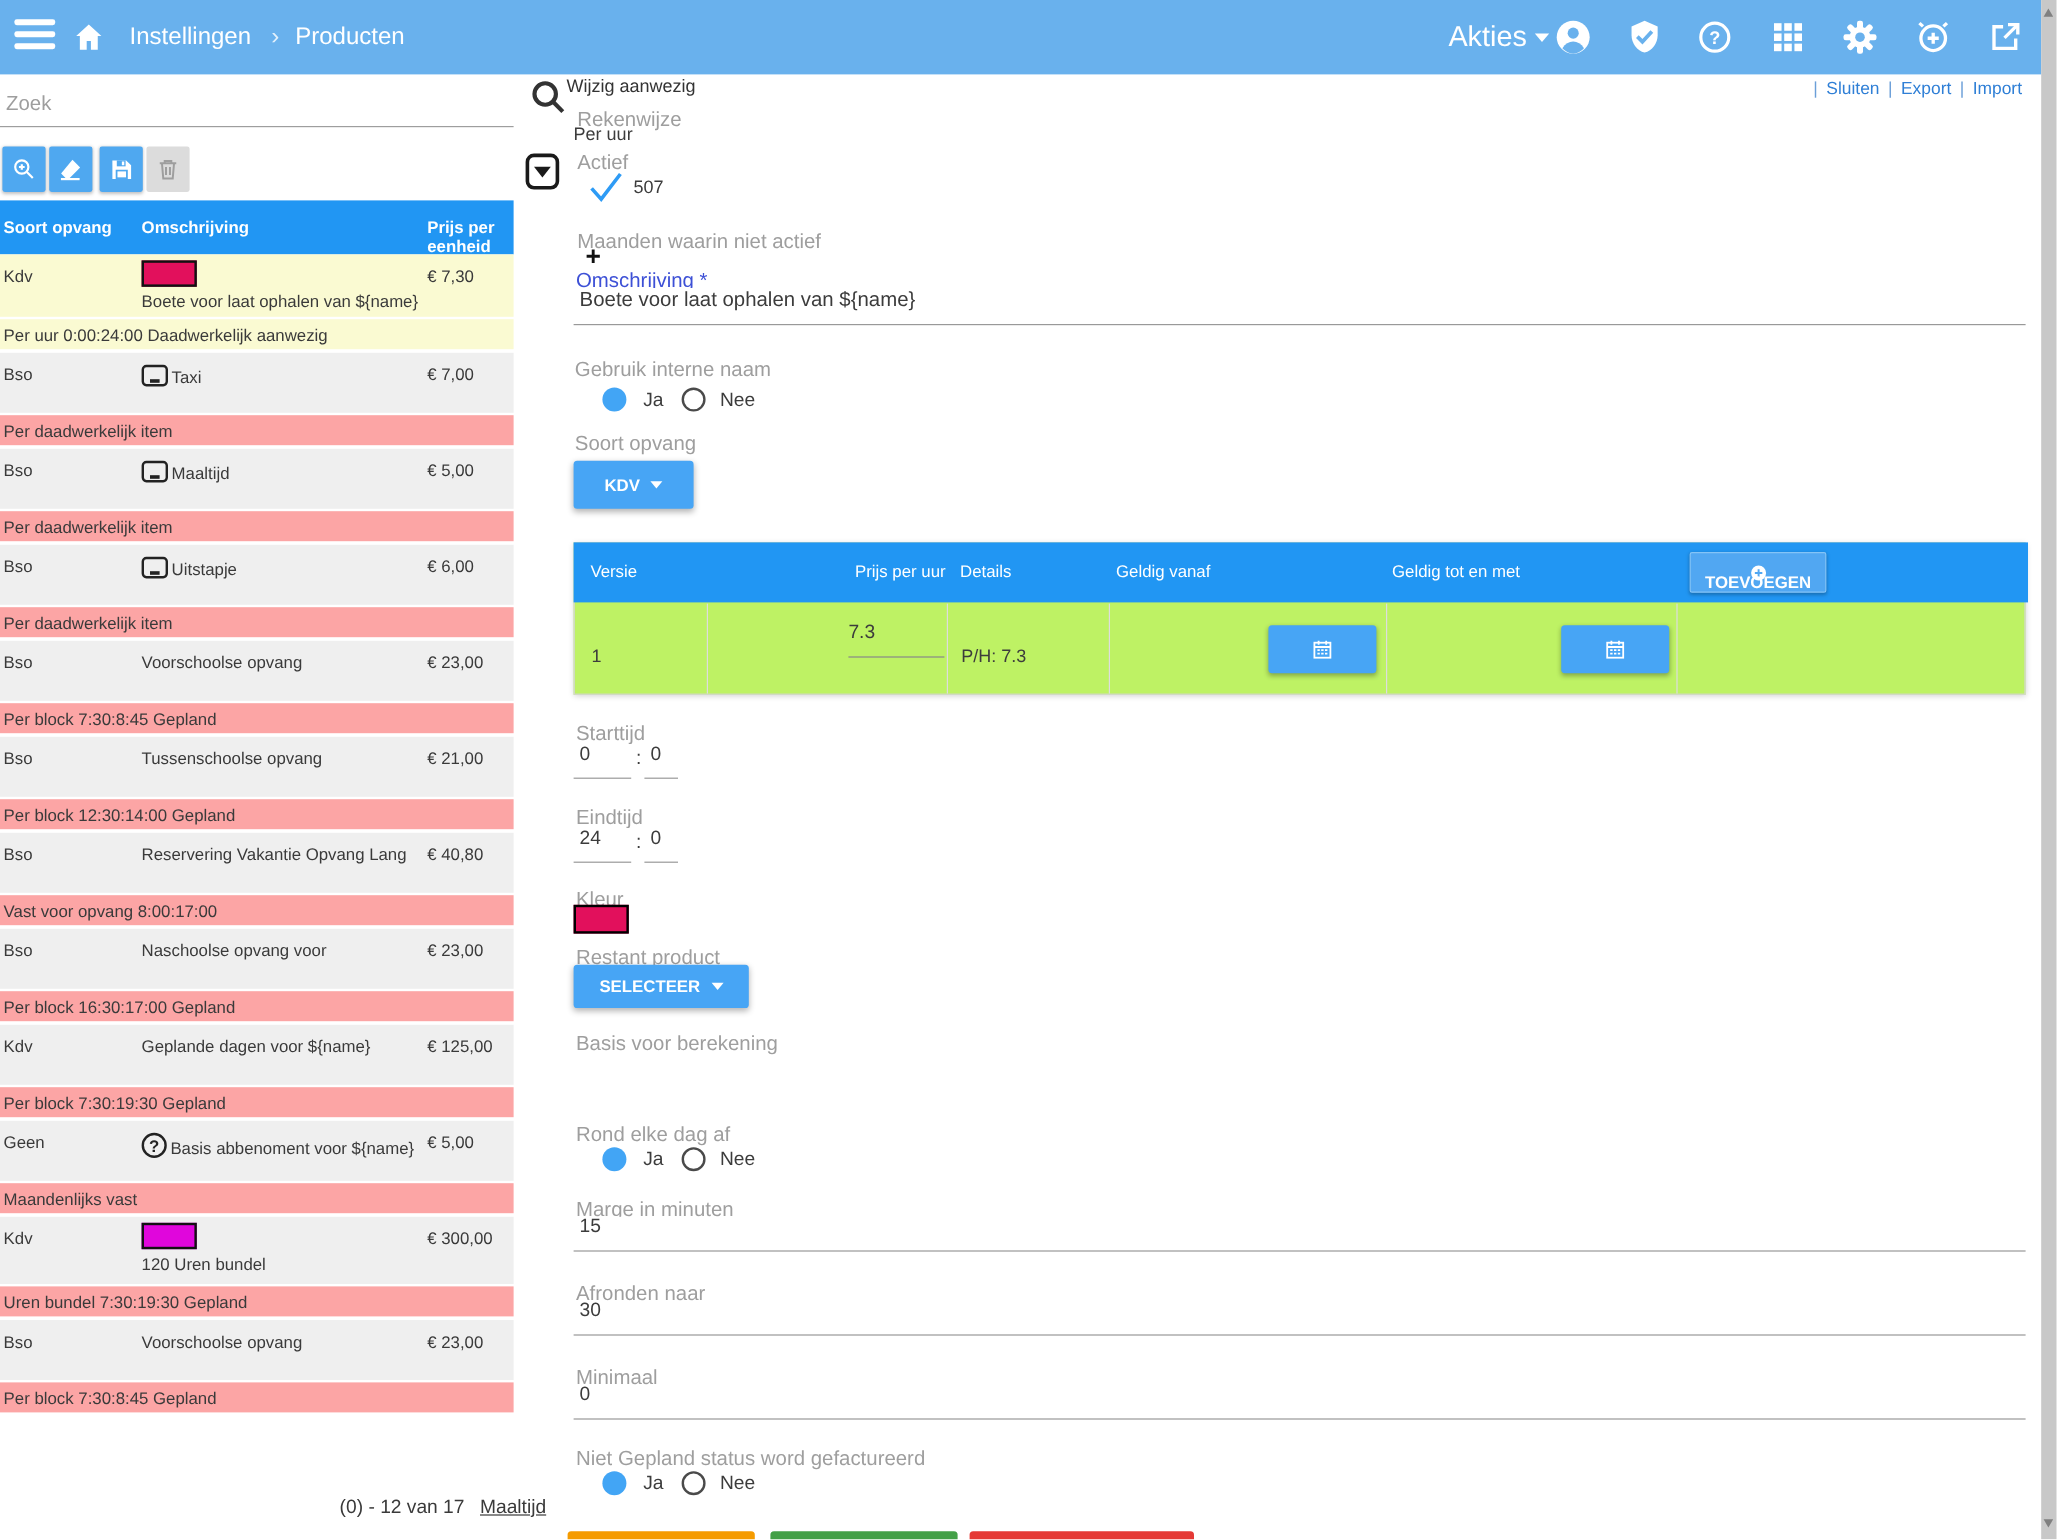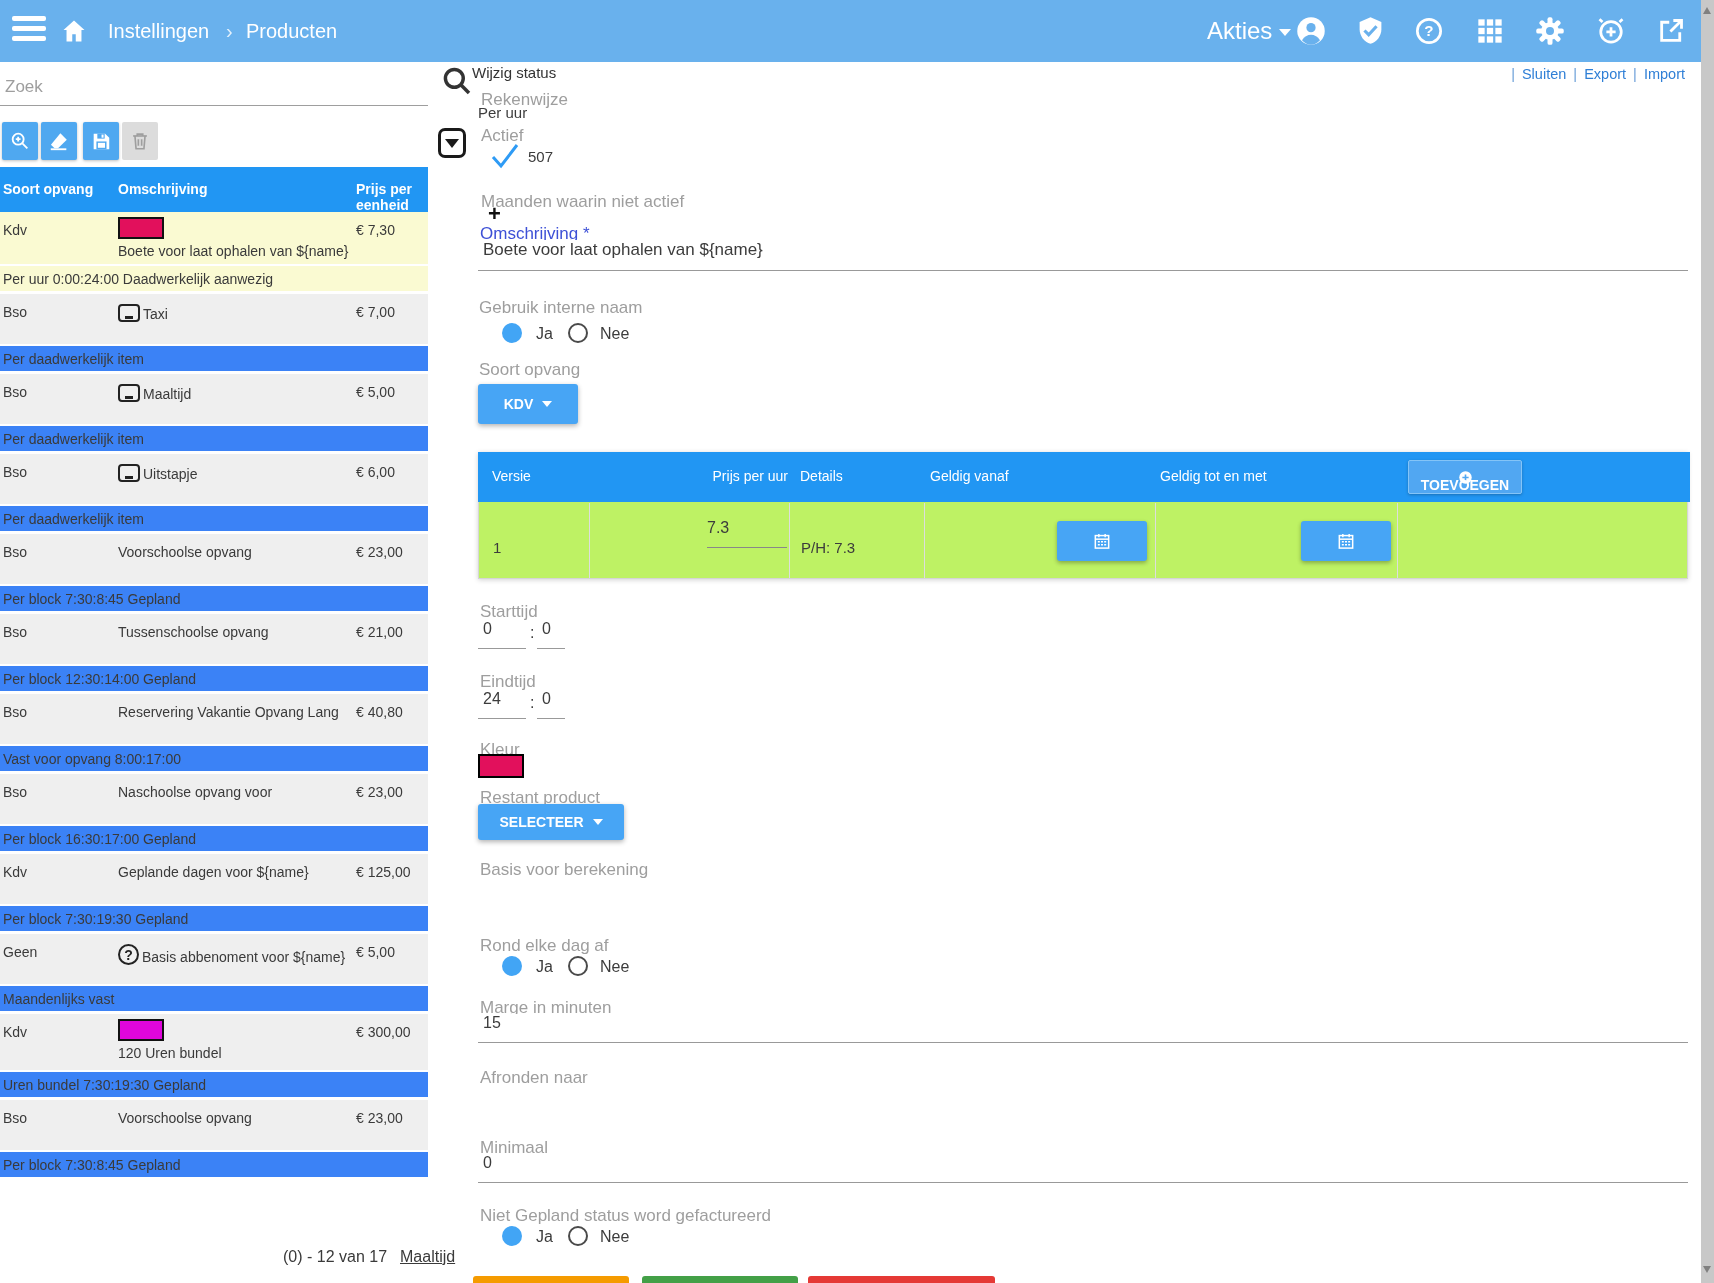--- a/index.html
+++ b/index.html
@@ -31,21 +31,21 @@
   .striping { position:absolute; }
   .dropbox { position:absolute; left:438px; top:128px; width:28px; height:30px; border:3px solid #1a1a1a; border-radius:7px; display:flex; align-items:center; justify-content:center; cursor:pointer; }
   .dropbox .tri { width:0; height:0; border-left:7px solid transparent; border-right:7px solid transparent; border-top:9px solid #1a1a1a; }
 
   .lp-header { position:absolute; left:0; top:167px; width:428px; height:45px; background:#2196f3; color:#fff; font-weight:bold; font-size:14px; }
   .lp-header span { position:absolute; top:14px; }
 
   .rows { position:absolute; left:0; top:212px; width:428px; }
   .grp { margin-bottom:3px; }
   .grp .main { position:relative; height:50px; background:#efefef; margin-bottom:2px; }
-  .grp .sub { position:relative; height:25px; background:#3b82f6; font-size:14px; color:#3a3a3a; padding:5px 0 0 3px; }
+  .grp .sub { position:relative; height:25px; background:#fca5a5; font-size:14px; color:#3a3a3a; padding:5px 0 0 3px; }
   .grp.sel .main, .grp.sel .sub { background:#fafad2; }
   .grp.sel .main { height:52px; }
   .grp.tall .main { height:56px; }
   .ct { position:absolute; left:3px; top:10px; font-size:14px; color:#3a3a3a; }
   .cp { position:absolute; left:356px; top:10px; font-size:14px; color:#3a3a3a; }
   .cd { position:absolute; left:118px; top:10px; font-size:14px; color:#3a3a3a; display:flex; align-items:flex-end; gap:3px; }
   .cd.sw { top:5px; display:block; }
   .swatch { display:block; width:46px; height:22px; border:2px solid #111; }
   .swlabel { display:block; margin-top:4px; }
   .icon-card { display:inline-block; width:22px; height:18px; border:2.5px solid #222; border-radius:4px; position:relative; }
@@ -369,21 +369,21 @@
     </div>
   </div>
 
   <span class="pag" style="left:283px;">(0) - 12 van 17</span>
   <span class="pag next" style="left:400px;">Maaltijd</span>
 
   <button class="botbtn" style="left: 473px; width: 156px; background-color: rgb(245, 155, 0);"></button>
   <button class="botbtn" style="left: 642px; width: 156px; background-color: rgb(67, 160, 71);"></button>
   <button class="botbtn" style="left: 808px; width: 187px; background-color: rgb(229, 57, 53);"></button>
 
-  <span class="fvalue" style="left:472px; top:64px; color:#333;">Wijzig status</span>
+  <span class="fvalue" style="left:472px; top:64px; color:#333;">Wijzig aanwezig</span>
 
   <span class="flabel" style="left:481px; top:90px;">Rekenwijze</span>
   <span class="fvalue" style="left:478px; top:104px;">Per uur</span>
 
   <span class="flabel" style="left:481px; top:126px;">Actief</span>
   <span style="position:absolute; left:490px; top:143px;">
     <svg width="30" height="26" viewBox="0 0 30 26">
         <path d="M3 14l8 9L27 2" fill="none" stroke="#2e9bf5" stroke-width="3"></path>
       </svg>
   </span>
@@ -473,20 +473,21 @@
   <span class="flabel" style="left:480px; top:936px;">Rond elke dag af</span>
   <span class="radio on" style="left:502px; top:956px;"></span>
   <span class="rlabel" style="left:536px; top:958px;">Ja</span>
   <span class="radio off" style="left:568px; top:956px;"></span>
   <span class="rlabel" style="left:600px; top:958px;">Nee</span>
 
   <span class="flabel" style="left:480px; top:998px;">Marge in minuten</span>
   <input class="uin" style="left: 478px; top: 1014px; width: 1210px;" value="15">
 
   <span class="flabel" style="left:480px; top:1068px;">Afronden naar</span>
+  <input class="uin" style="left: 478px; top: 1084px; width: 1210px;" value="30">
 
   <span class="flabel" style="left:480px; top:1138px;">Minimaal</span>
   <input class="uin" style="left: 478px; top: 1154px; width: 1210px;" value="0">
 
   <span class="flabel" style="left:480px; top:1206px;">Niet Gepland status word gefactureerd</span>
   <span class="radio on" style="left:502px; top:1226px;"></span>
   <span class="rlabel" style="left:536px; top:1228px;">Ja</span>
   <span class="radio off" style="left:568px; top:1226px;"></span>
   <span class="rlabel" style="left:600px; top:1228px;">Nee</span>
 

